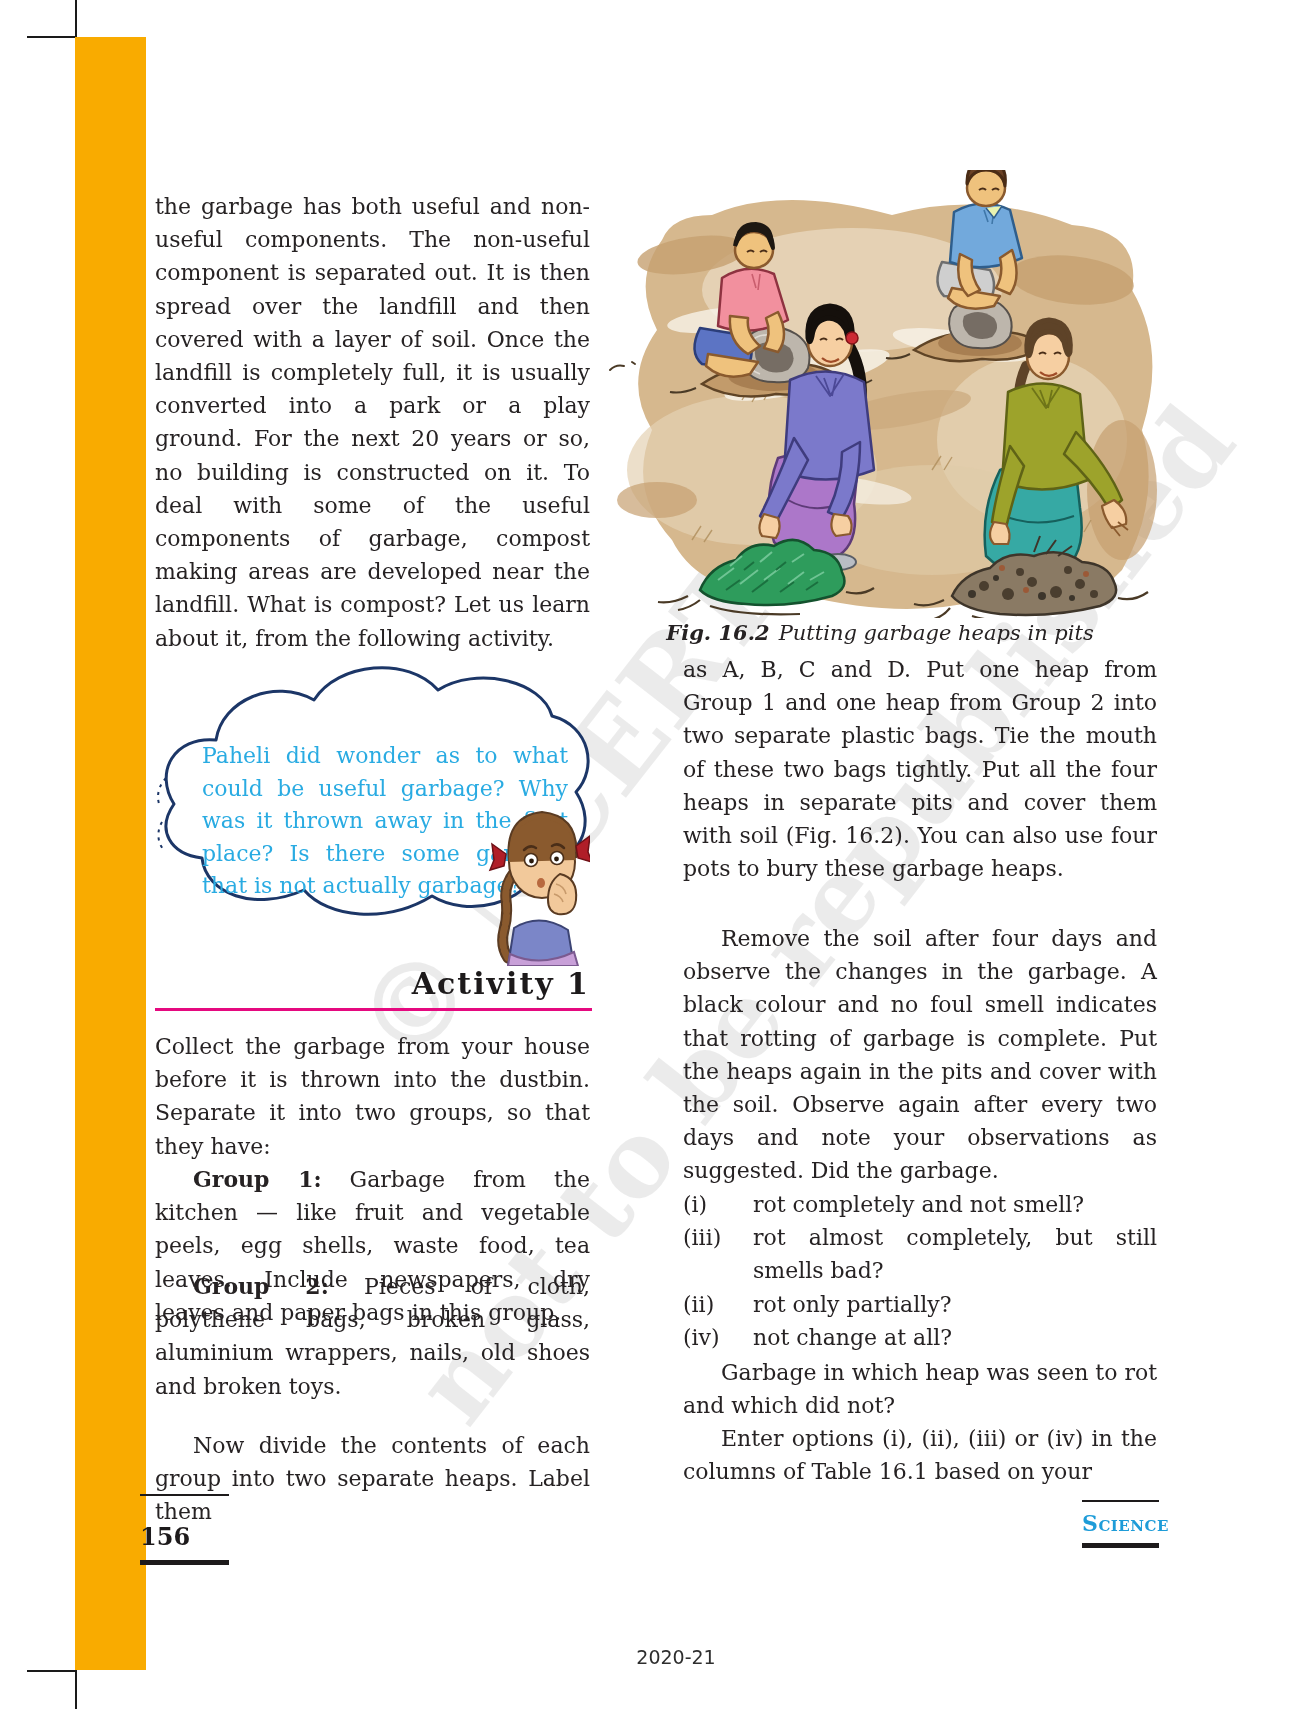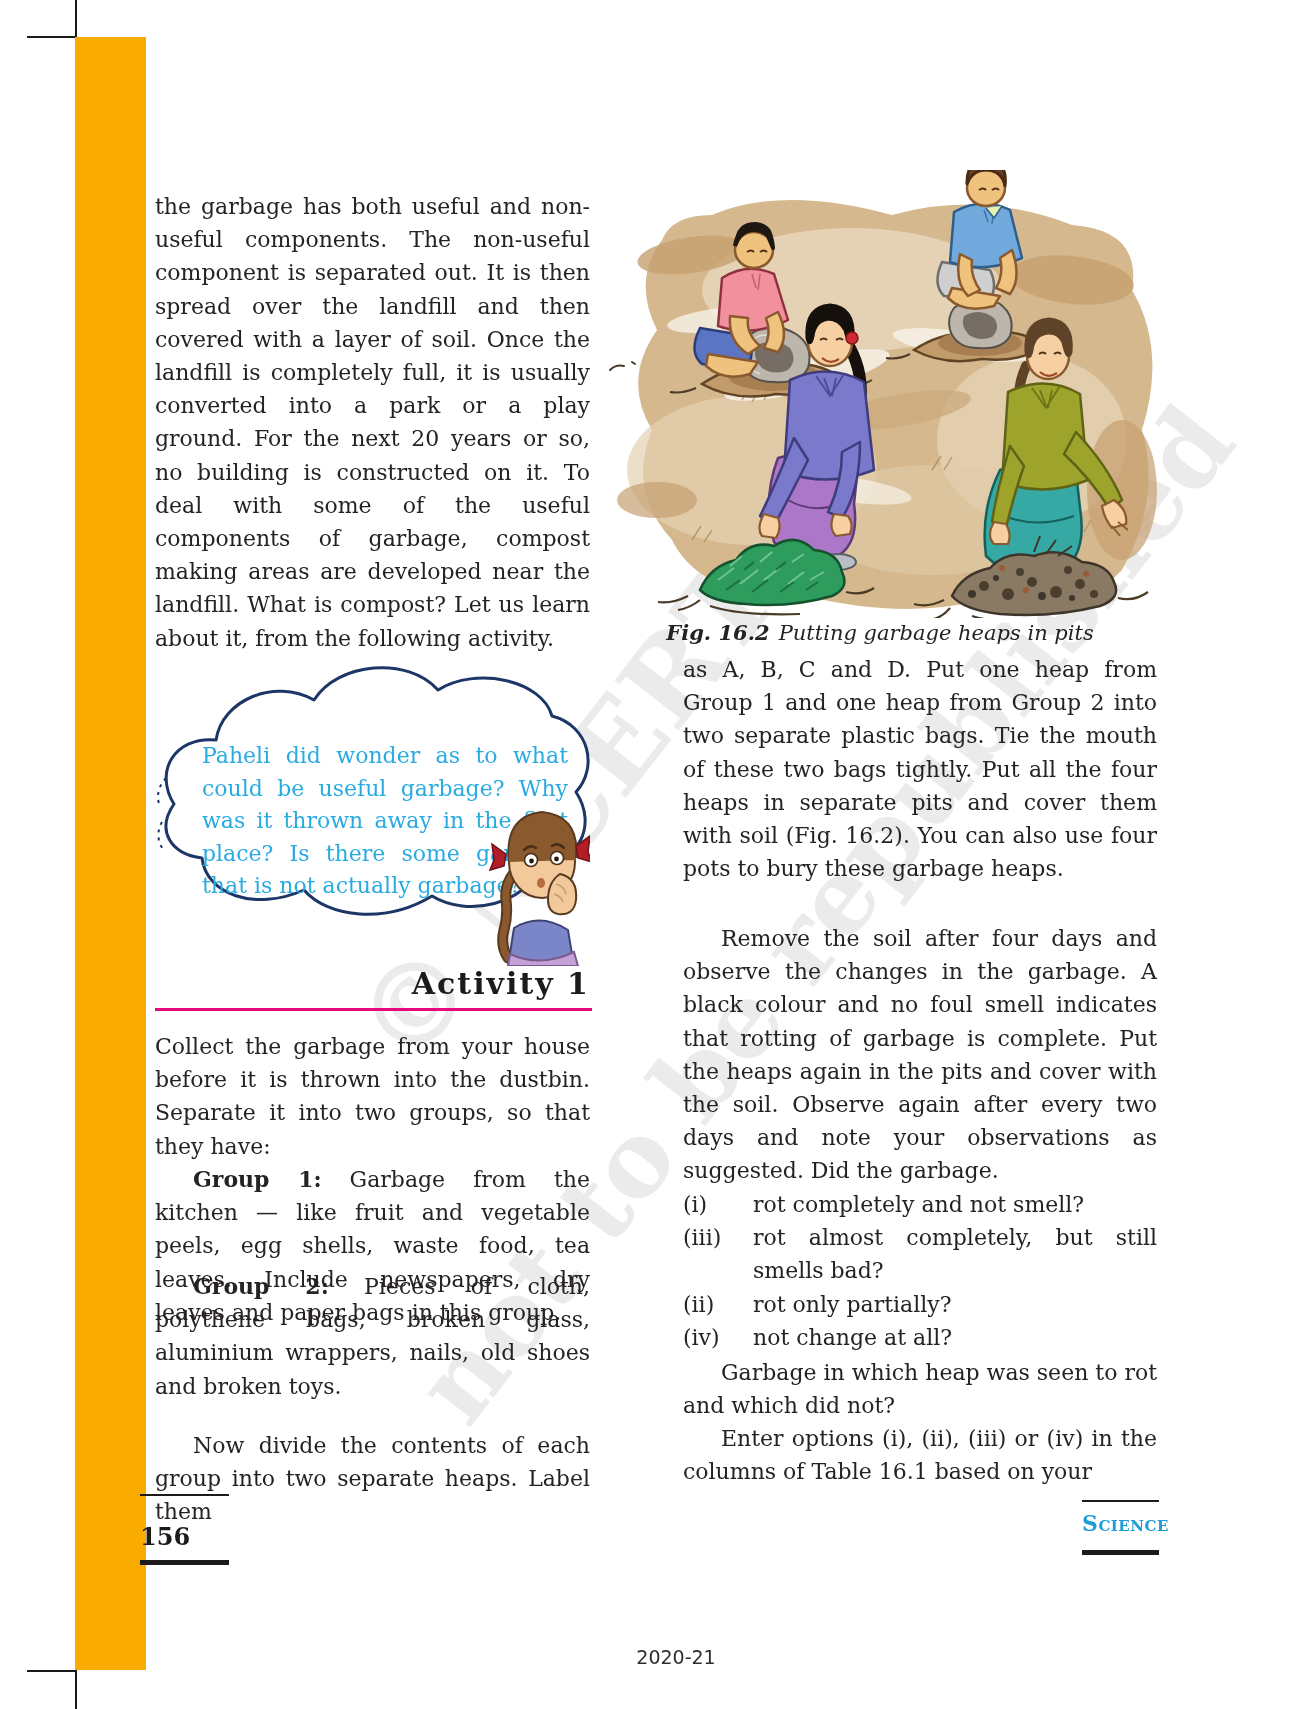--- a/index.html
+++ b/index.html
@@ -49,21 +49,21 @@
   
   .pagenum-block{
     position:absolute;left:140px;top:1494px;width:89px;
     border-top:2px solid #1d1a1b;border-bottom:5px solid #1d1a1b;
     text-align:left;padding:26px 0 9px 0;
     font-size:24px;font-weight:bold;color:#1d1a1b;
   }
   .subject-block{
     position:absolute;left:1082px;top:1500px;width:77px;
     border-top:2px solid #1d1a1b;border-bottom:5px solid #1d1a1b;
-    text-align:center;padding:8px 0 14px 0;
+    text-align:center;padding:8px 0 7px 0;
     font-size:22px;font-weight:bold;color:#1E9CD8;
     font-variant:small-caps;letter-spacing:0.5px;
   }
   .year{
     position:absolute;left:0;top:1646px;width:1312px;text-align:center;
     font-family:"DejaVu Sans","Liberation Sans",sans-serif;
     font-size:19px;color:#2e2e2e;margin-left:20px;
   }
   svg{display:block;}
 </style>

